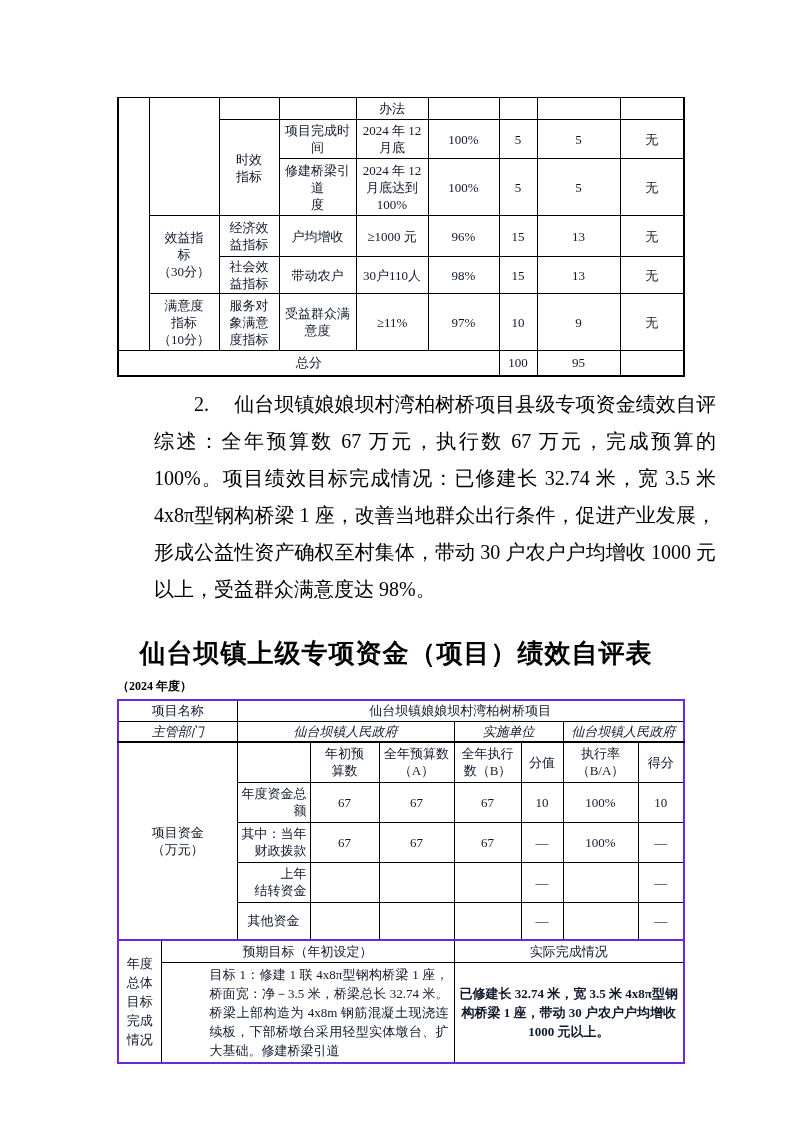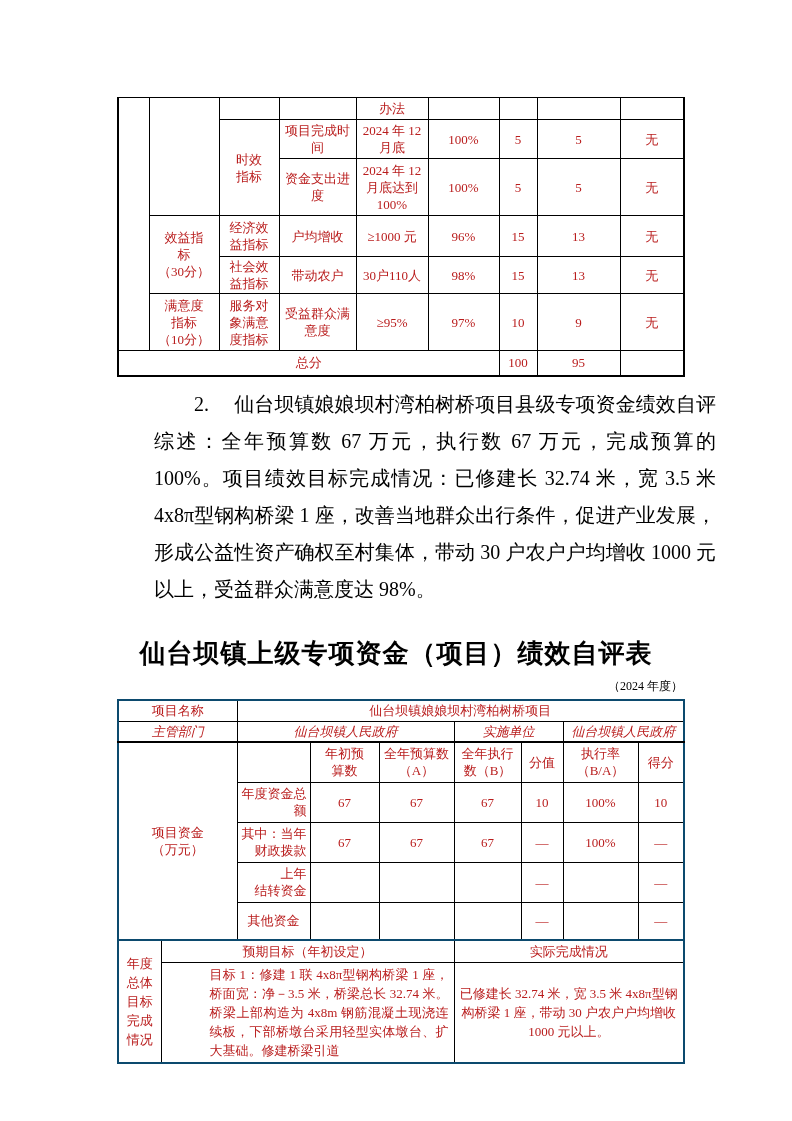--- a/index.html
+++ b/index.html
@@ -7,32 +7,32 @@
   body {
     width: 792px; height: 1121px; position: relative;
     font-family: "Liberation Serif", "DejaVu Serif", serif;
     color: #000;
   }
   .abs { position: absolute; }
 
   table {
     border-collapse: collapse; table-layout: fixed;
     font-family: "Liberation Serif", "DejaVu Serif", serif;
-    font-size: 13px; color:#b91c1c;
+    font-size: 13px; color:#0f172a;
   }
   td {
     border: 1px solid #000;
     text-align: center; vertical-align: middle;
     padding: 1px 3px;
     line-height: 17px;
     overflow: hidden;
     white-space: pre-line; 
   }
   #table1 { border: 2px solid #000; border-top-width: 1px; width: 568px; }
-  #table2, #goalTable { border: 2px solid #0c4a6e; width: 568px; }
+  #table2, #goalTable { border: 2px solid #6d28d9; width: 568px; }
   #goalTable { margin-top: -2px; }
   .thickBottom td { border-bottom-width: 2px; font-style: italic; }
   .tal { text-align: right; }
   .justify { text-align: justify; text-align-last: auto; }
   .goal-label { line-height: 19px; }
   .goal-text {
     font-size: 13px; line-height: 19px; vertical-align: middle;
     padding: 2px 5px;
   }
   #paragraph {
@@ -42,21 +42,21 @@
     text-indent: 40px;
     margin-left: 37px;
   }
   #title {
     left: 100px; top: 636px; width: 592px;
     font-size: 26px; font-weight: bold; text-align: center;
     letter-spacing: 1px;
   }
   #subtitle {
     left: 117px; top: 678px; width: 566px;
-    font-size: 12px; text-align: right;
+    font-size: 12px; text-align: left; font-weight: bold;
   }
 </style>
 </head>
 <body>
 
 <table id="table1" class="abs" style="left:117px; top:97px;">
   <colgroup>
     <col style="width:31px">
       <col style="width:70px">
       <col style="width:60px">
@@ -85,21 +85,21 @@
     <td>项目完成时
 间</td>
     <td>2024 年 12
 月底</td>
     <td>100%</td>
     <td>5</td>
     <td>5</td>
     <td>无</td>
   </tr>
   <tr style="height:57px">
-    <td>资金支出进
+    <td>修建桥梁引道
 度</td>
     <td>2024 年 12
 月底达到
 100%</td>
     <td>100%</td>
     <td>5</td>
     <td>5</td>
     <td>无</td>
   </tr>
   <tr style="height:41px">
@@ -127,21 +127,21 @@
   </tr>
   <tr style="height:57px">
     <td>满意度
 指标
 （10分）</td>
     <td>服务对
 象满意
 度指标</td>
     <td>受益群众满
 意度</td>
-    <td>≥95%</td>
+    <td>≥11%</td>
     <td>97%</td>
     <td>10</td>
     <td>9</td>
     <td>无</td>
   </tr>
   <tr style="height:25px">
     <td colspan="6">总分</td>
     <td>100</td>
     <td>95</td>
     <td></td>
@@ -245,17 +245,17 @@
       <td rowspan="2" class="goal-label">年度
 总体
 目标
 完成
 情况</td>
       <td>预期目标（年初设定）</td>
       <td>实际完成情况</td>
     </tr>
     <tr style="height:75px">
       <td class="goal-text tal justify" style="white-space:normal;padding-left:48px;">目标 1：修建 1 联 4x8π型钢构桥梁 1 座，桥面宽：净－3.5 米，桥梁总长 32.74 米。桥梁上部构造为 4x8m 钢筋混凝土现浇连续板，下部桥墩台采用轻型实体墩台、扩大基础。修建桥梁引道</td>
-      <td class="goal-text" style="white-space:normal;">已修建长 32.74 米，宽 3.5 米 4x8π型钢构桥梁 1 座，带动 30 户农户户均增收 1000 元以上。</td>
+      <td class="goal-text" style="white-space:normal;font-weight:bold;">已修建长 32.74 米，宽 3.5 米 4x8π型钢构桥梁 1 座，带动 30 户农户户均增收 1000 元以上。</td>
     </tr>
   </tbody>
     </table>
 </div>
 
 </body></html>

